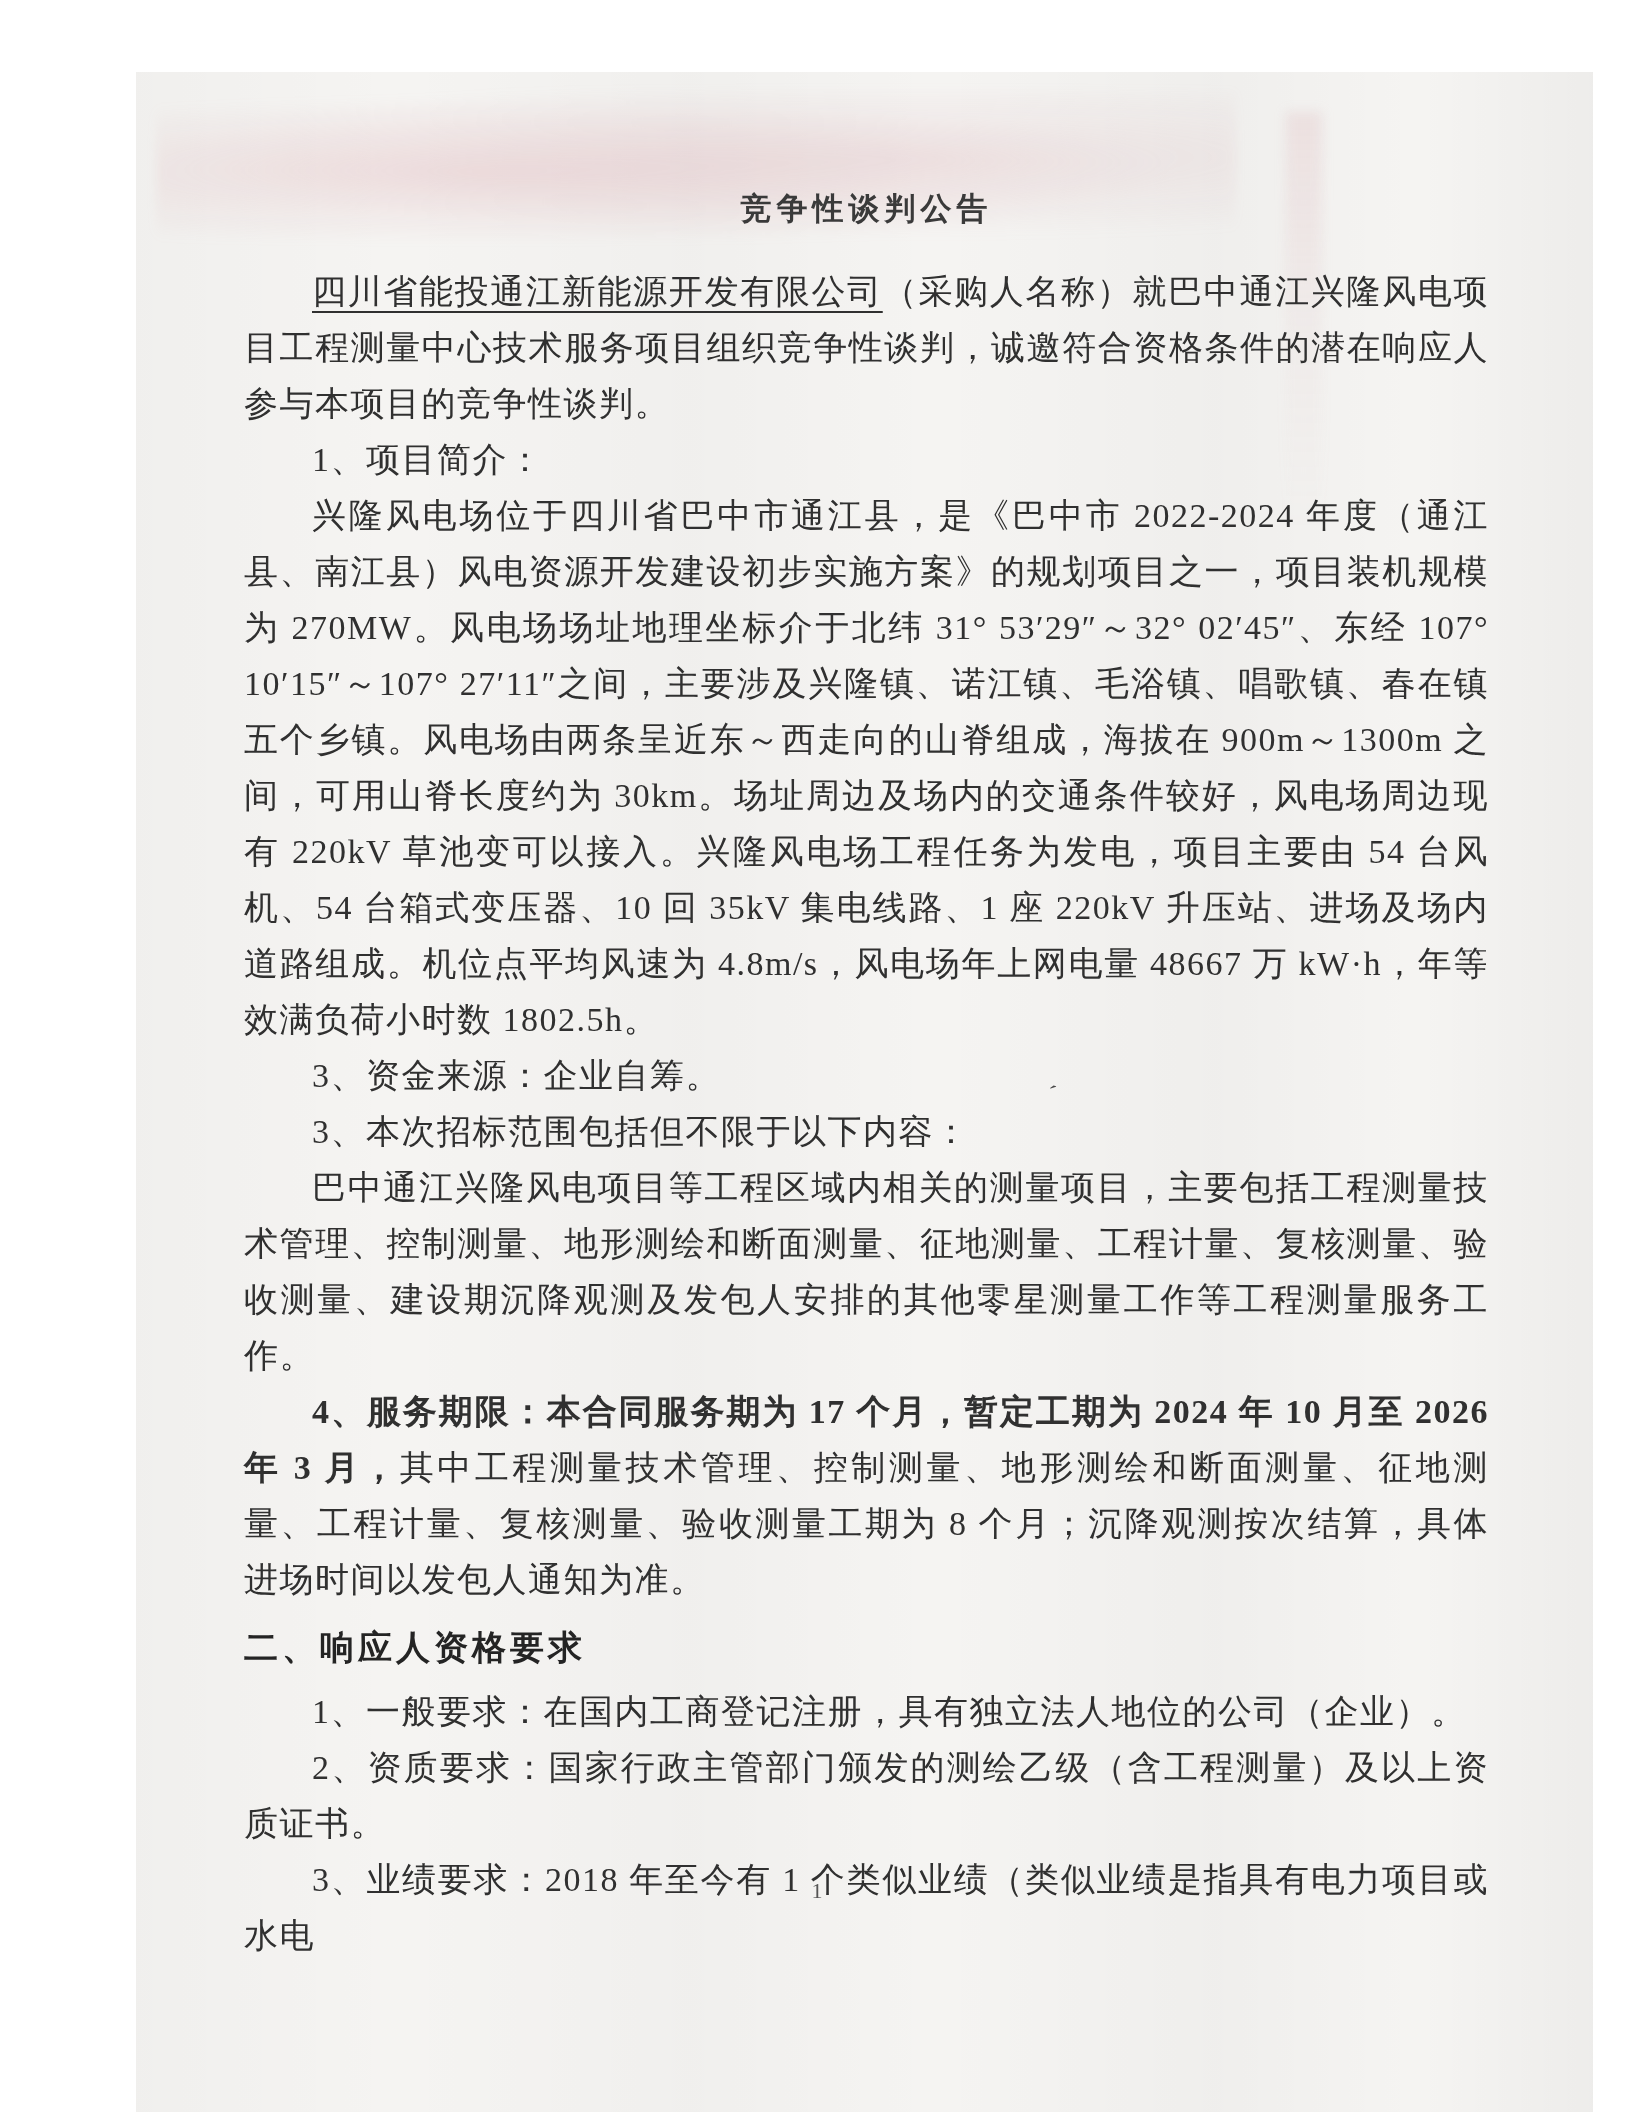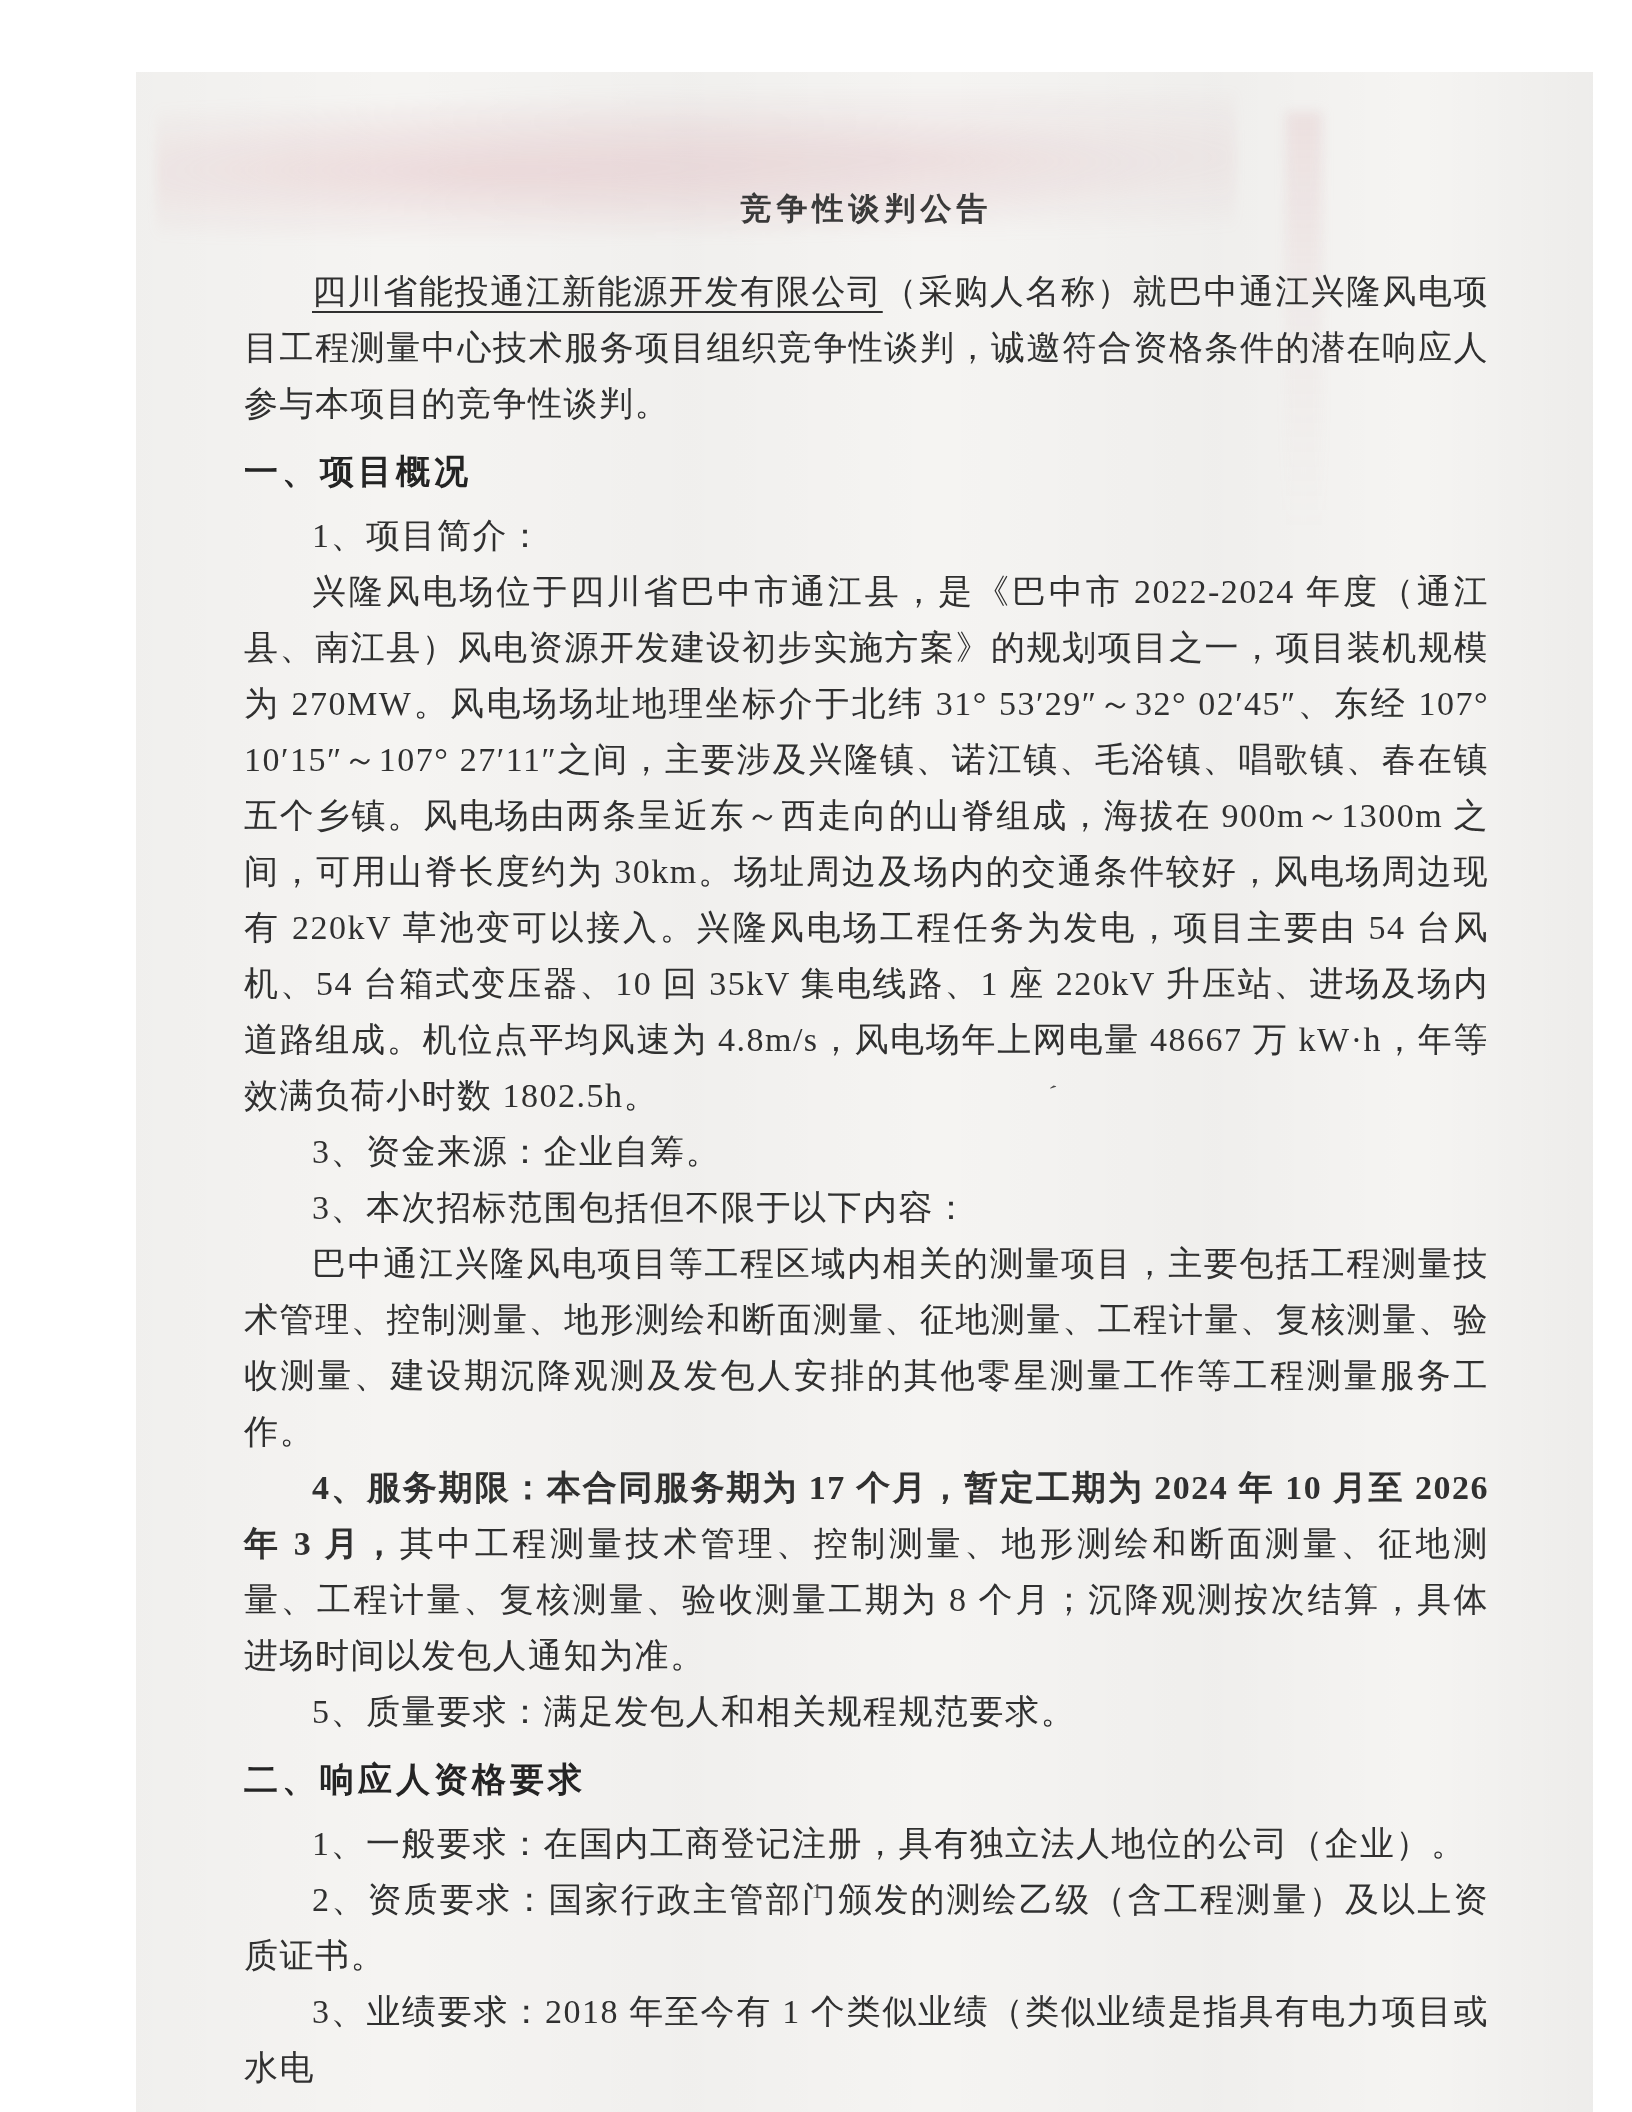--- a/index.html
+++ b/index.html
@@ -122,35 +122,33 @@
   <div class="paper">
     <div class="smudge-top"></div>
     <div class="smudge-streak"></div>
 
     <div class="content">
 
       <h1 class="doc-title">竞争性谈判公告</h1>
 
       <p class="para"><span class="underlined">四川省能投通江新能源开发有限公司</span><span>（采购人名称）就巴中通江兴隆风电项目工程测量中心技术服务项目组织竞争性谈判，诚邀符合资格条件的潜在响应人参与本项目的竞争性谈判。</span></p>
 
-      <h2 class="sec-heading">一、项目概况</h2>
 
       <p class="para">1、项目简介：</p>
 
       <p class="para">兴隆风电场位于四川省巴中市通江县，是《巴中市 2022-2024 年度（通江县、南江县）风电资源开发建设初步实施方案》的规划项目之一，项目装机规模为 270MW。风电场场址地理坐标介于北纬 31° 53′29″～32° 02′45″、东经 107° 10′15″～107° 27′11″之间，主要涉及兴隆镇、诺江镇、毛浴镇、唱歌镇、春在镇五个乡镇。风电场由两条呈近东～西走向的山脊组成，海拔在 900m～1300m 之间，可用山脊长度约为 30km。场址周边及场内的交通条件较好，风电场周边现有 220kV 草池变可以接入。兴隆风电场工程任务为发电，项目主要由 54 台风机、54 台箱式变压器、10 回 35kV 集电线路、1 座 220kV 升压站、进场及场内道路组成。机位点平均风速为 4.8m/s，风电场年上网电量 48667 万 kW·h，年等效满负荷小时数 1802.5h。</p>
 
       <p class="para">3、资金来源：企业自筹。</p>
 
       <p class="para">3、本次招标范围包括但不限于以下内容：</p>
 
       <p class="para">巴中通江兴隆风电项目等工程区域内相关的测量项目，主要包括工程测量技术管理、控制测量、地形测绘和断面测量、征地测量、工程计量、复核测量、验收测量、建设期沉降观测及发包人安排的其他零星测量工作等工程测量服务工作。</p>
 
       <p class="para"><span class="bold-lead">4、服务期限：本合同服务期为 17 个月，暂定工期为 2024 年 10 月至 2026 年 3 月，</span><span>其中工程测量技术管理、控制测量、地形测绘和断面测量、征地测量、工程计量、复核测量、验收测量工期为 8 个月；沉降观测按次结算，具体进场时间以发包人通知为准。</span></p>
 
-      <p class="para">5、质量要求：满足发包人和相关规程规范要求。</p>
 
       <h2 class="sec-heading">二、响应人资格要求</h2>
 
       <p class="para">1、一般要求：在国内工商登记注册，具有独立法人地位的公司（企业）。</p>
 
       <p class="para">2、资质要求：国家行政主管部门颁发的测绘乙级（含工程测量）及以上资质证书。</p>
 
       <p class="para">3、业绩要求：2018 年至今有 1 个类似业绩（类似业绩是指具有电力项目或水电</p>
 
     </div>

